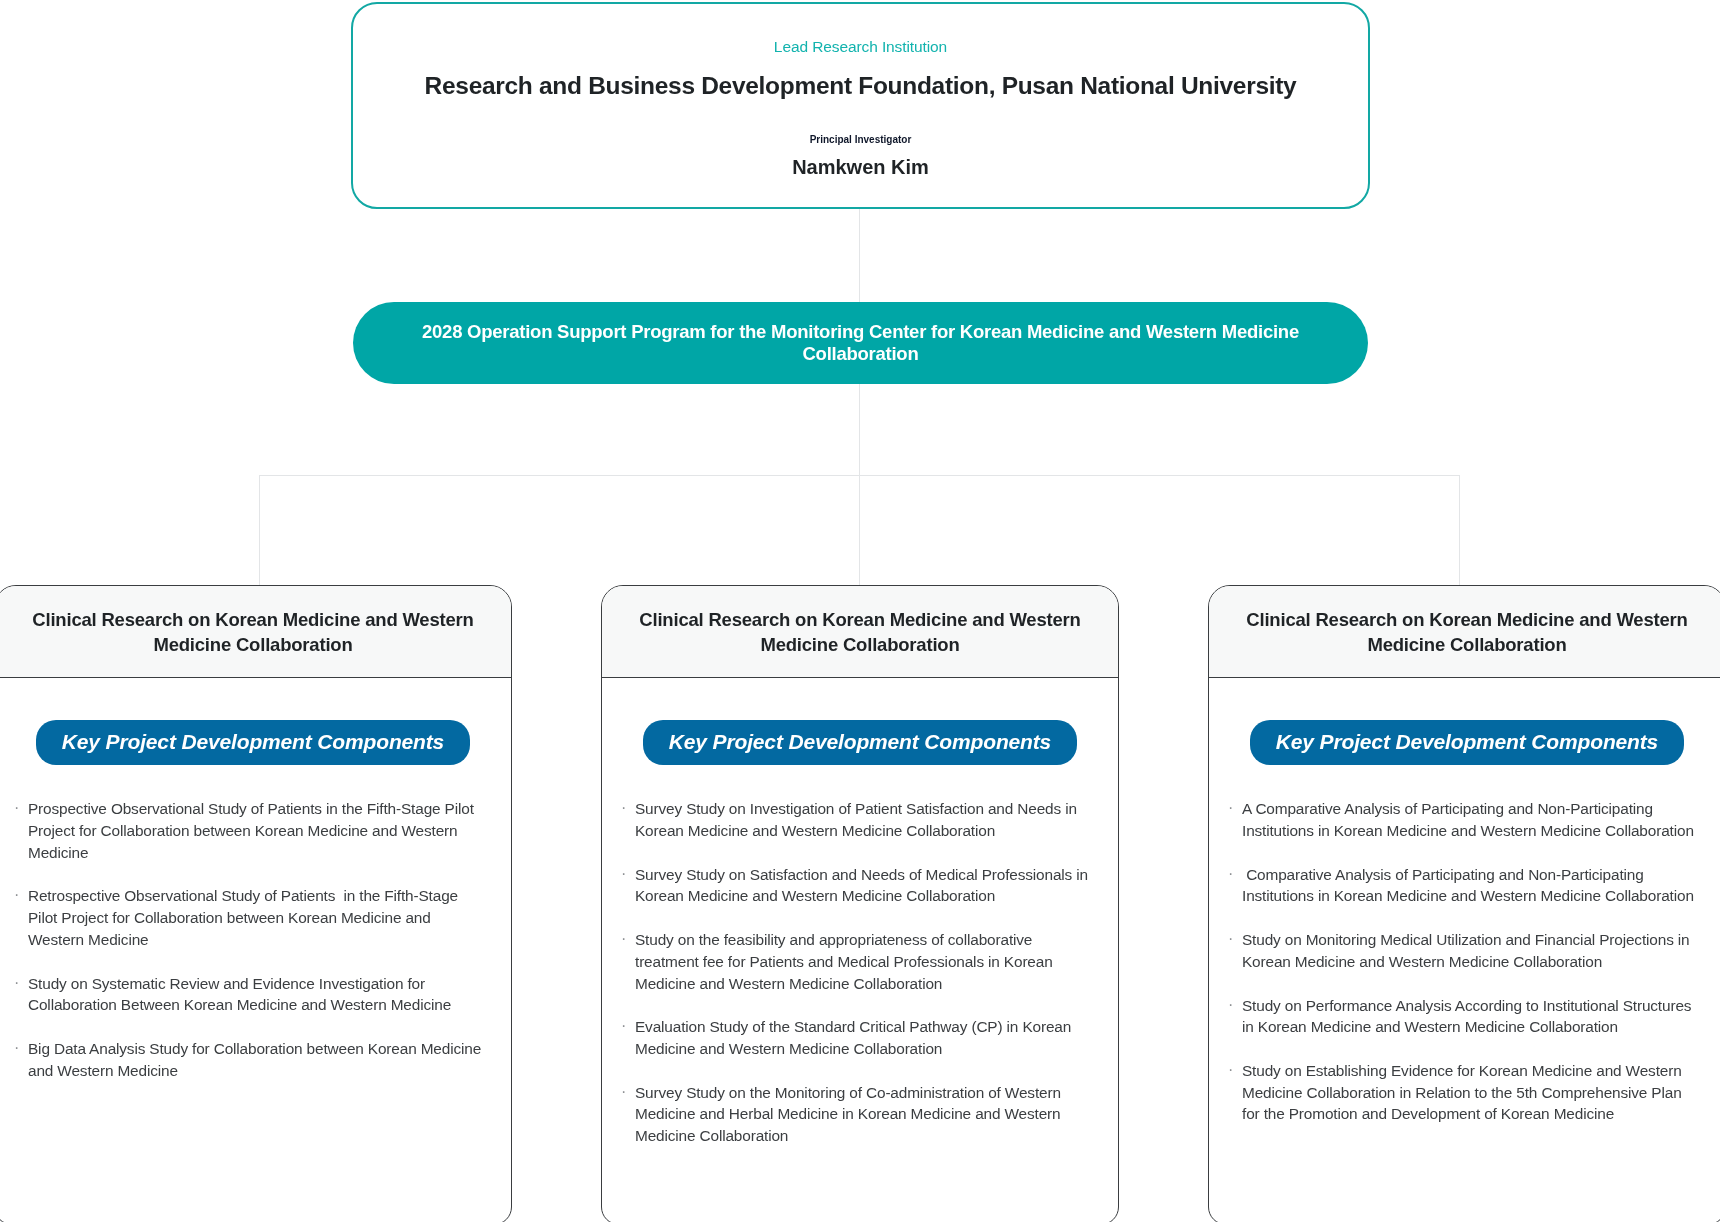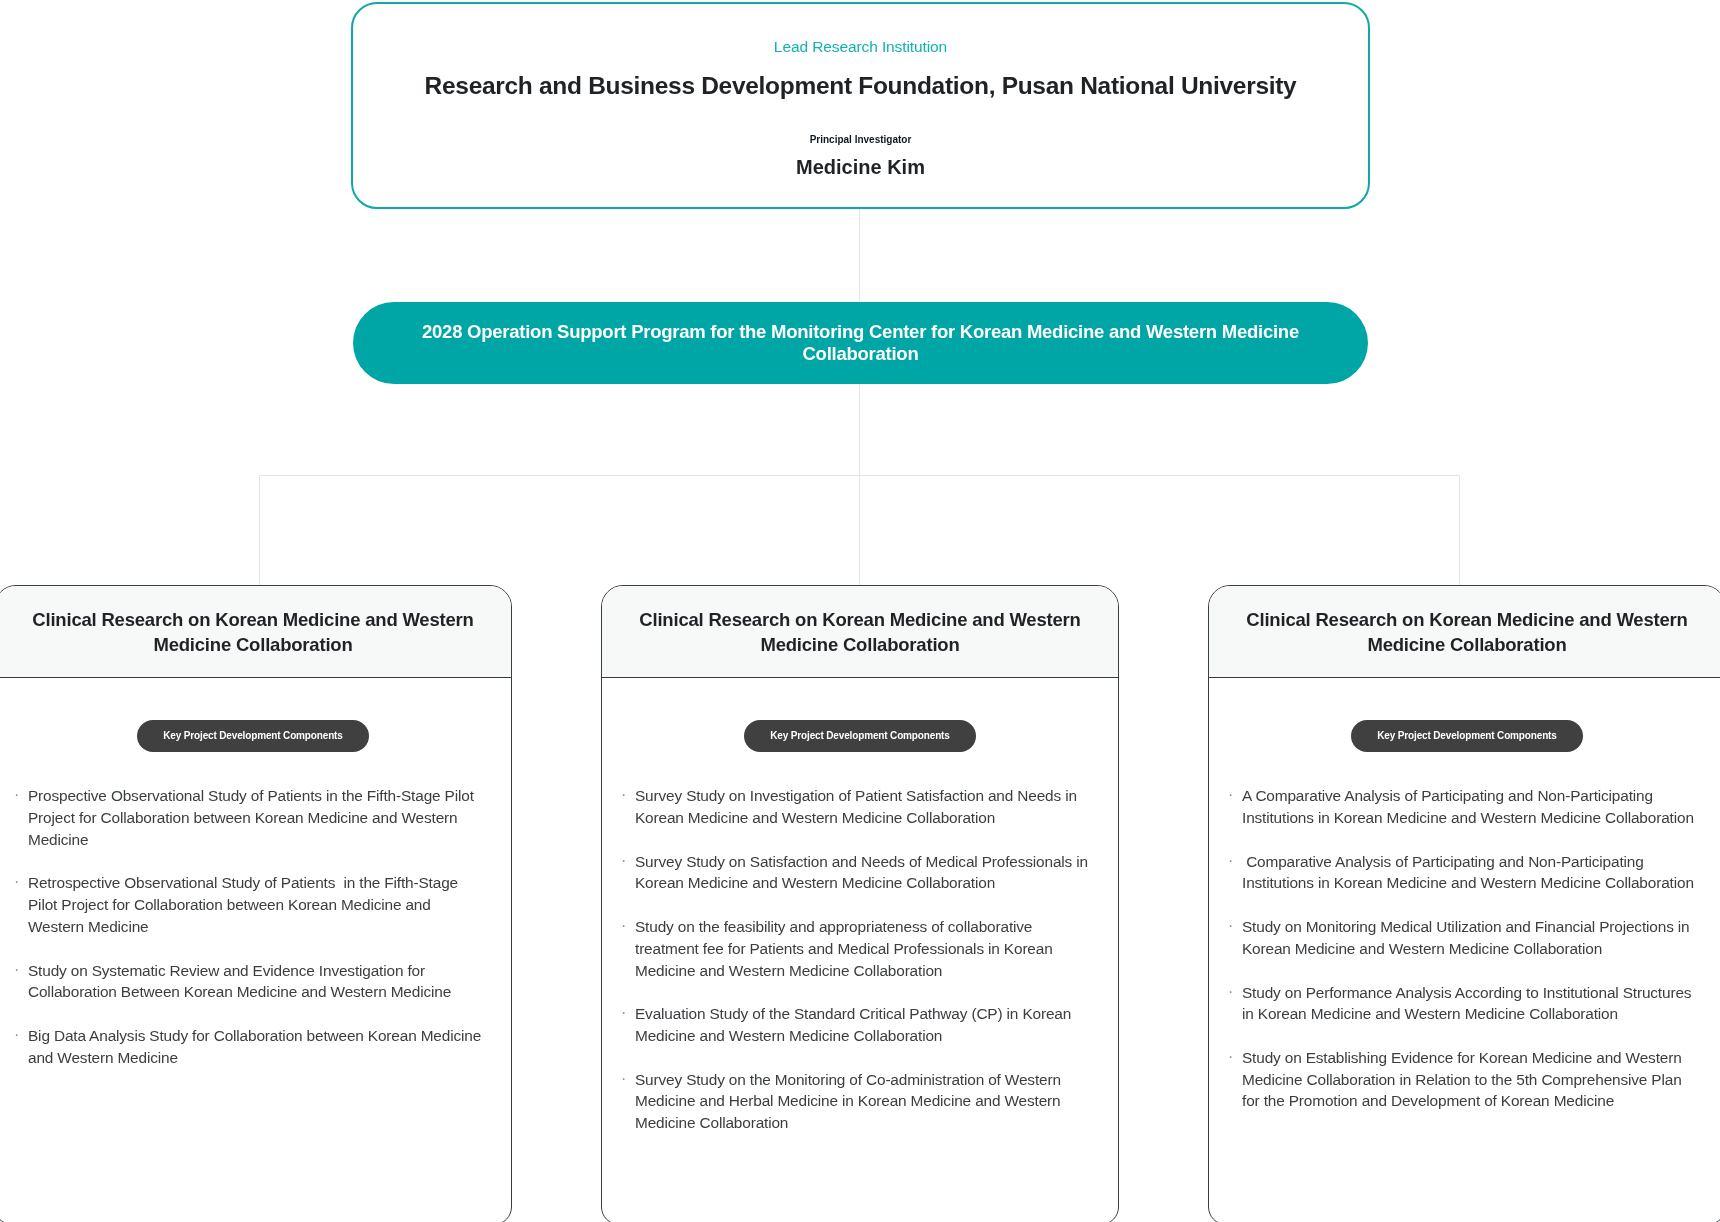--- a/index.html
+++ b/index.html
@@ -105,27 +105,28 @@
     letter-spacing: -0.2px;
   }
 
   .badge-wrap {
     text-align: center;
     margin-top: 42px;
     margin-bottom: 33px;
   }
   .badge {
     display: inline-block;
-    background: #404040;
+    background: #0369a1;
     color: #ffffff;
-    font-size: 10px;
+    font-size: 21px;
     font-weight: bold;
     letter-spacing: -0.15px;
     border-radius: 20px;
     padding: 10px 26px 11px 26px;
+    font-style: italic;
   }
 
   ul.bullets {
     list-style: none;
     margin: 0;
     padding: 0 22px 0 18px;
   }
   ul.bullets li {
     position: relative;
     padding-left: 15px;
@@ -151,21 +152,21 @@
 <div class="connector" id="conn-vert-top"></div>
 <div class="connector" id="conn-horiz"></div>
 <div class="connector" id="conn-branch-l"></div>
 <div class="connector" id="conn-branch-c"></div>
 <div class="connector" id="conn-branch-r"></div>
 
 <div id="lead-card">
   <div class="eyebrow">Lead Research Institution</div>
   <div class="inst-name">Research and Business Development Foundation, Pusan National University</div>
   <div class="pi-label">Principal Investigator</div>
-  <div class="pi-name">Medicine Kim</div>
+  <div class="pi-name">Namkwen Kim</div>
 </div>
 
 <div id="program-banner">
   <span>2028 Operation Support Program for the Monitoring Center for Korean Medicine and Western Medicine Collaboration</span>
 </div>
 
 <div class="column" id="col-0">
   <div class="col-header">Clinical Research on Korean Medicine and Western Medicine Collaboration</div>
   <div class="badge-wrap">
     <span class="badge">Key Project Development Components</span>

